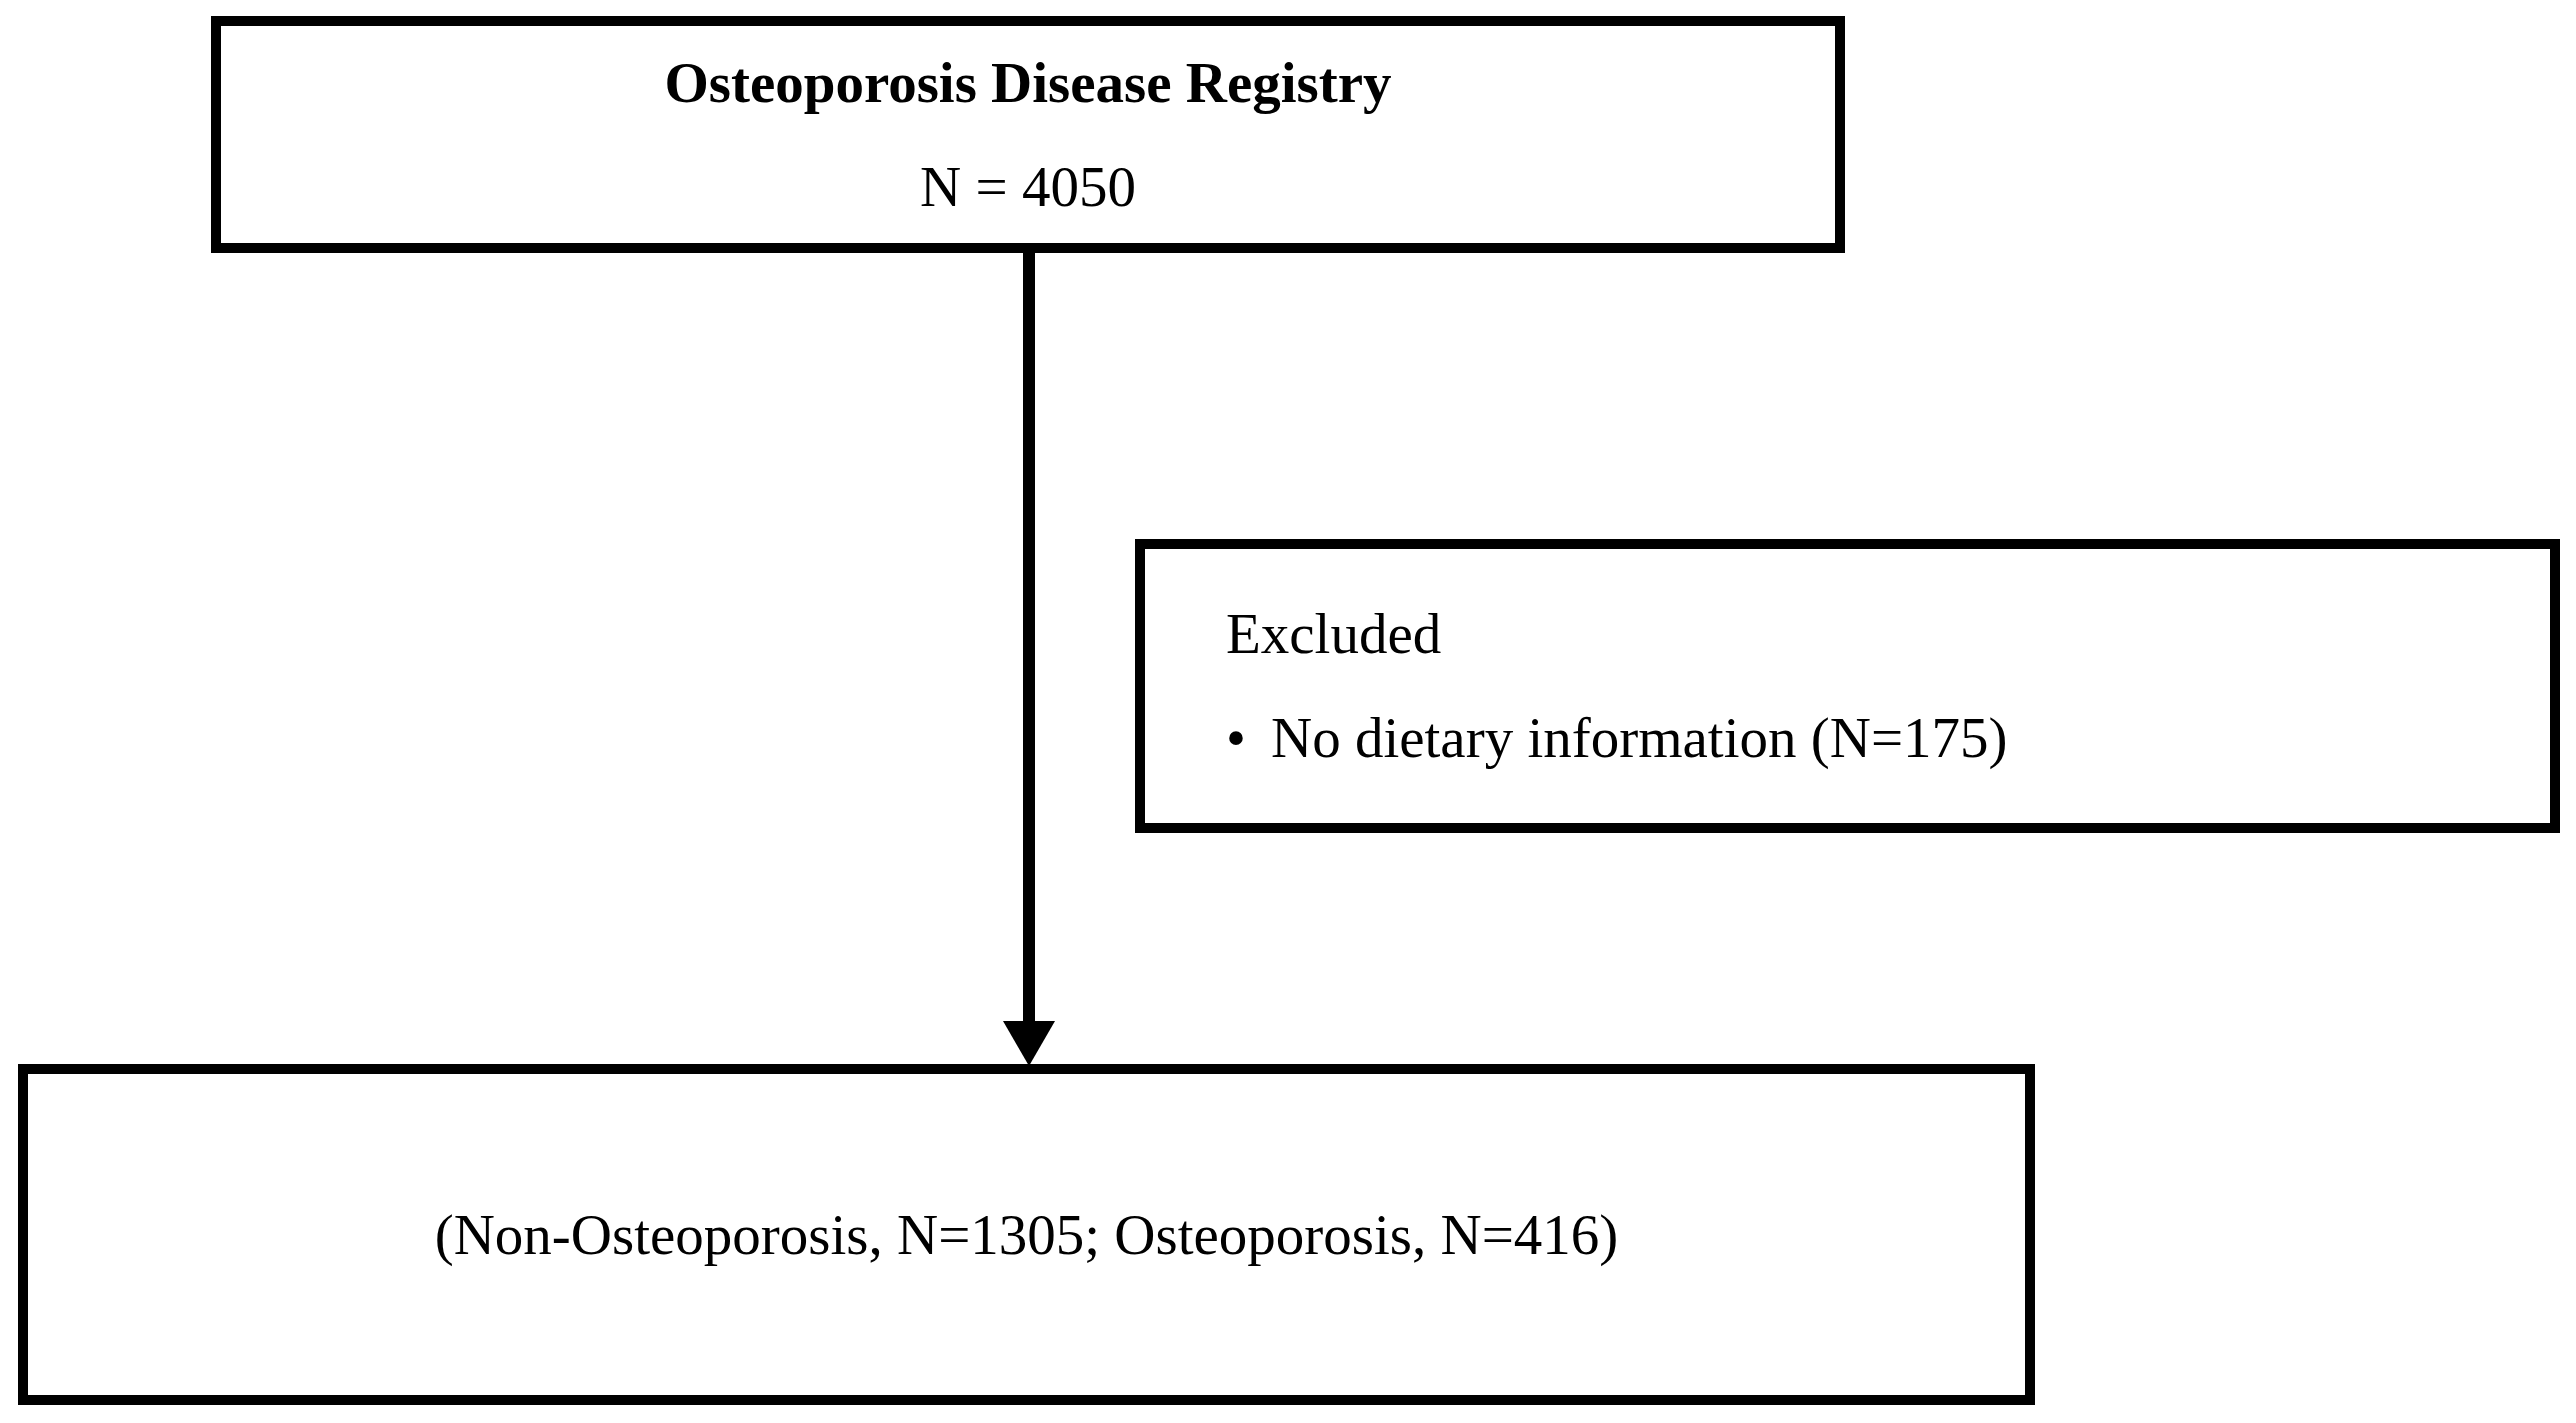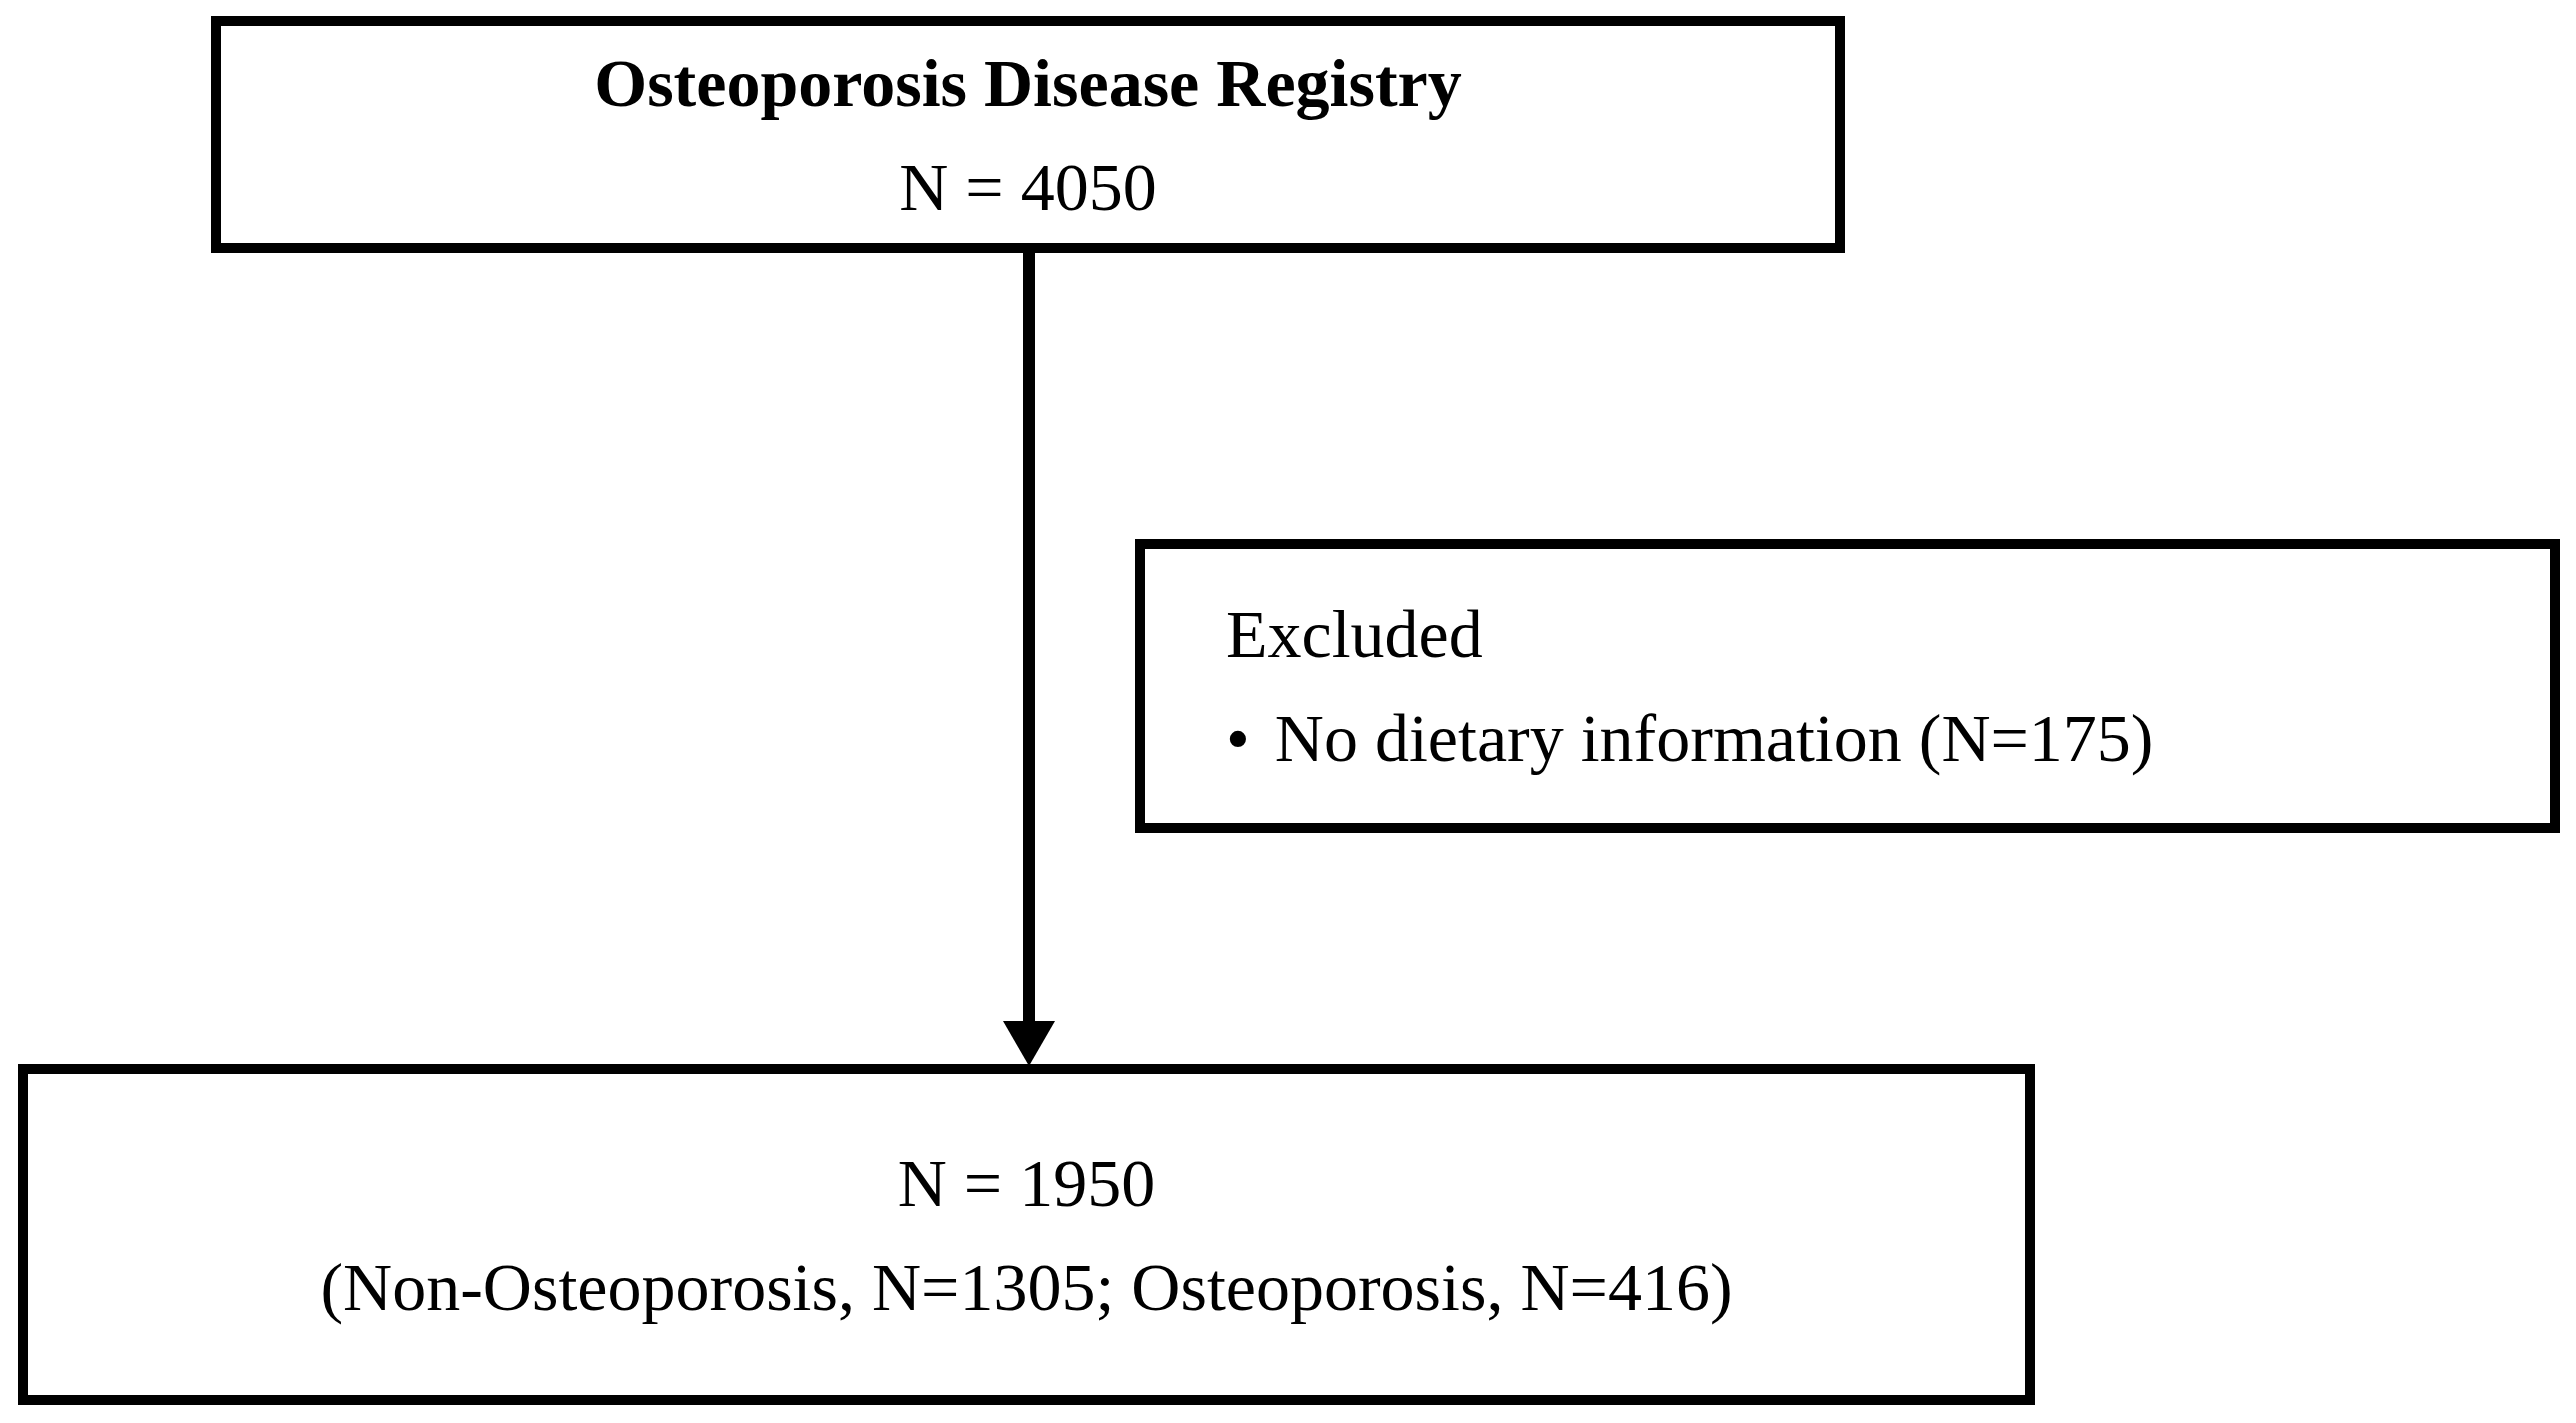--- a/index.html
+++ b/index.html
@@ -19,21 +19,21 @@
   .box {
     position: absolute;
     box-sizing: border-box;
     border: 10px solid #000000;
     background: #ffffff;
     display: flex;
     flex-direction: column;
     justify-content: center;
   }
   .box .line {
-    font-size: 68px;
+    font-size: 57px;
     line-height: 104px;
     white-space: nowrap;
   }
   .center { align-items: center; text-align: center; }
   .bold { font-weight: bold; }
 
   #registry-box {
     left: 211px; top: 16.3px;
     width: 1634px; height: 237px;
   }
@@ -82,18 +82,17 @@
   <div id="arrow-head"></div>
 
   <div id="excluded-box" class="box">
     <div class="line">Excluded</div>
     <div class="line">
       <span class="bullet">•</span><span>No dietary information (N=175)</span>
     </div>
   </div>
 
   <div id="final-box" class="box center">
-    <div class="line">N = 1950</div>
     <div class="line">(Non-Osteoporosis, N=1305; Osteoporosis, N=416)</div>
   </div>
 
 </div>
 
 
 </body></html>

